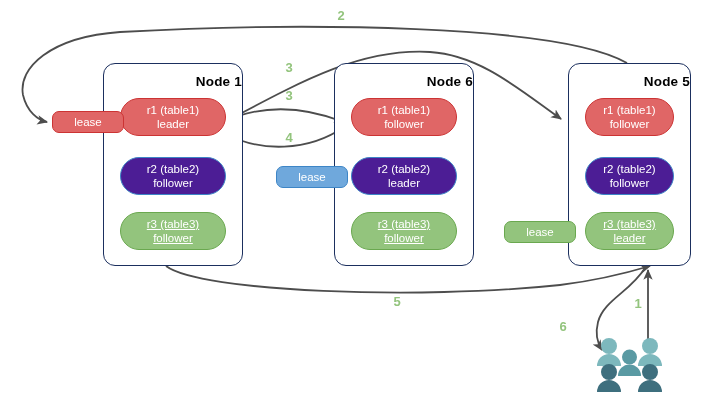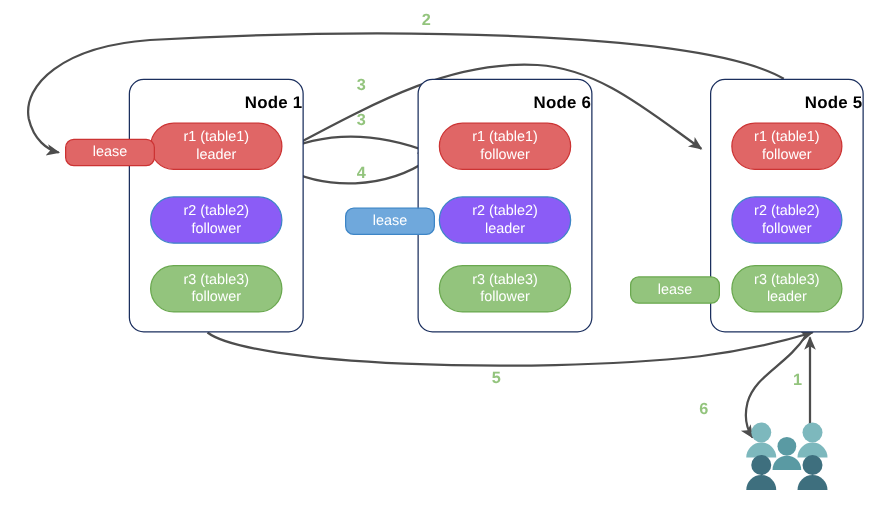--- a/index.html
+++ b/index.html
@@ -39,22 +39,22 @@
     display:flex;
     flex-direction:column;
     align-items:center;
     justify-content:center;
     color:#ffffff;
     font-size:11.5px;
     line-height:14px;
     text-align:center;
   }
   .rep-red{background:#e06666;border:1.4px solid #cc3333;}
-  .rep-blue{background:#8b5cf6;border:1.4px solid #3d85c6;}
-  .rep-green{background:#93c47d;border:1.4px solid #6aa84f;}
+  .rep-blue{background:#4c1d95;border:1.4px solid #3d85c6;}
+  .rep-green{background:#93c47d;border:1.4px solid #6aa84f;text-decoration:underline;}
 
   .lease{
     position:absolute;
     border-radius:7px;
     box-sizing:border-box;
     display:flex;align-items:center;justify-content:center;
     color:#ffffff;
     font-size:11.5px;
     height:22px;
     width:72px;

